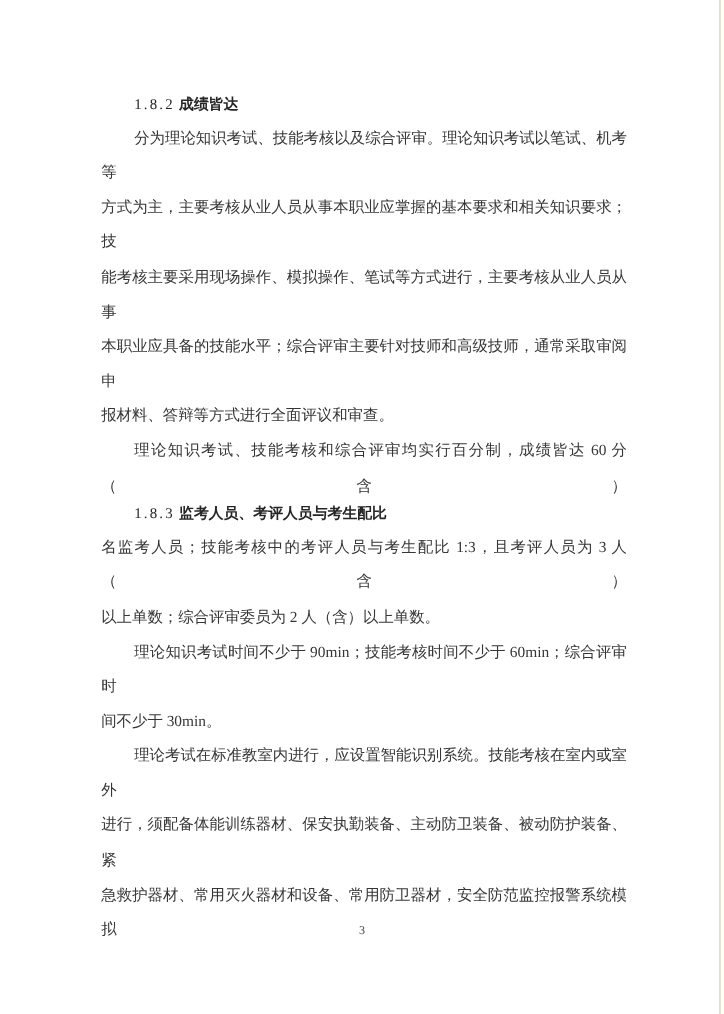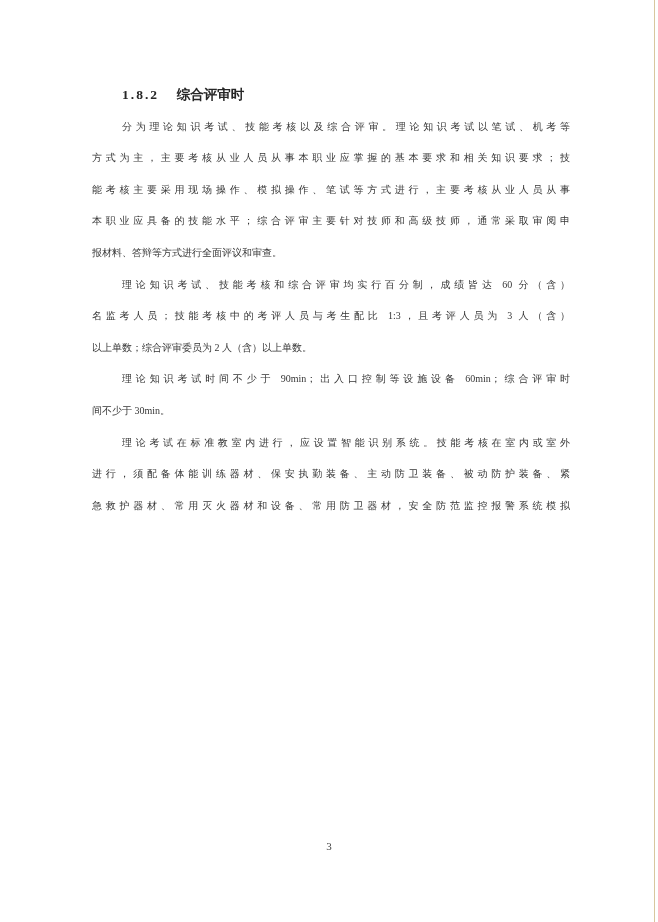--- a/index.html
+++ b/index.html
@@ -27,29 +27,28 @@
     padding-left: 30px;
     font-family: "Liberation Sans", "DejaVu Sans", sans-serif;
     font-size: 13.5px;
     font-weight: 700;
     color: #262626;
     line-height: 31.6px;
     white-space: nowrap;
   }
   .heading .hnum {
     letter-spacing: 2px;
-    margin-right: 14px;
     font-family: "Liberation Serif", "DejaVu Serif", serif;
-    font-weight: 700;
+    font-weight: 400;
   }
   .mt-a { margin-top: -7px; }
   .mt-b { margin-top: -5px; }
   .ln {
     margin: 0;
-    font-size: 10px;
+    font-size: 14px;
     line-height: 31.6px;
     color: #363636;
     text-align: justify;
     text-align-last: justify;
   }
   .ln.last { text-align-last: left; }
   .ln.indent { text-indent: 30px; }
   .pagenum {
     position: absolute;
     left: 0;
@@ -71,37 +70,41 @@
 </style>
 </head>
 <body>
 
 <div id="page">
 
   <div class="doc">
 
     <h3 class="heading">
       <span class="hnum">1.8.2</span>
-      <span class="htitle">综合评审时</span>
+      <span class="htitle">成绩皆达</span>
     </h3>
 
     <p class="ln indent">分为理论知识考试、技能考核以及综合评审。理论知识考试以笔试、机考等</p>
     <p class="ln">方式为主，主要考核从业人员从事本职业应掌握的基本要求和相关知识要求；技</p>
     <p class="ln">能考核主要采用现场操作、模拟操作、笔试等方式进行，主要考核从业人员从事</p>
     <p class="ln">本职业应具备的技能水平；综合评审主要针对技师和高级技师，通常采取审阅申</p>
     <p class="ln last">报材料、答辩等方式进行全面评议和审查。</p>
 
     <p class="ln indent">理论知识考试、技能考核和综合评审均实行百分制，成绩皆达 60 分（含）</p>
 
+    <h3 class="heading mt-a">
+      <span class="hnum">1.8.3</span>
+      <span class="htitle">监考人员、考评人员与考生配比</span>
+    </h3>
 
     <p class="ln">名监考人员；技能考核中的考评人员与考生配比 1:3，且考评人员为 3 人（含）</p>
     <p class="ln last">以上单数；综合评审委员为 2 人（含）以上单数。</p>
 
 
-    <p class="ln indent">理论知识考试时间不少于 90min；出入口控制等设施设备 60min；综合评审时</p>
+    <p class="ln indent">理论知识考试时间不少于 90min；技能考核时间不少于 60min；综合评审时</p>
     <p class="ln last">间不少于 30min。</p>
 
 
     <p class="ln indent">理论考试在标准教室内进行，应设置智能识别系统。技能考核在室内或室外</p>
     <p class="ln">进行，须配备体能训练器材、保安执勤装备、主动防卫装备、被动防护装备、紧</p>
     <p class="ln">急救护器材、常用灭火器材和设备、常用防卫器材，安全防范监控报警系统模拟</p>
 
   </div>
 
   <div class="pagenum">3</div>

